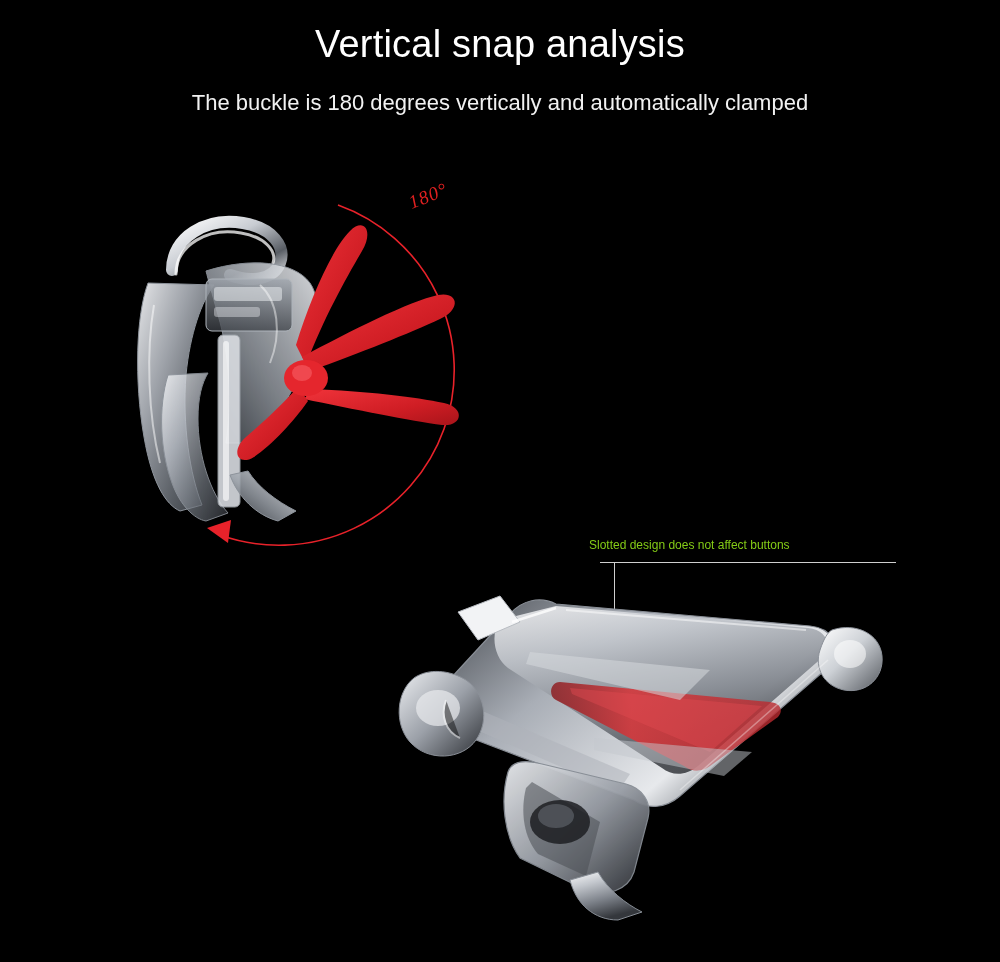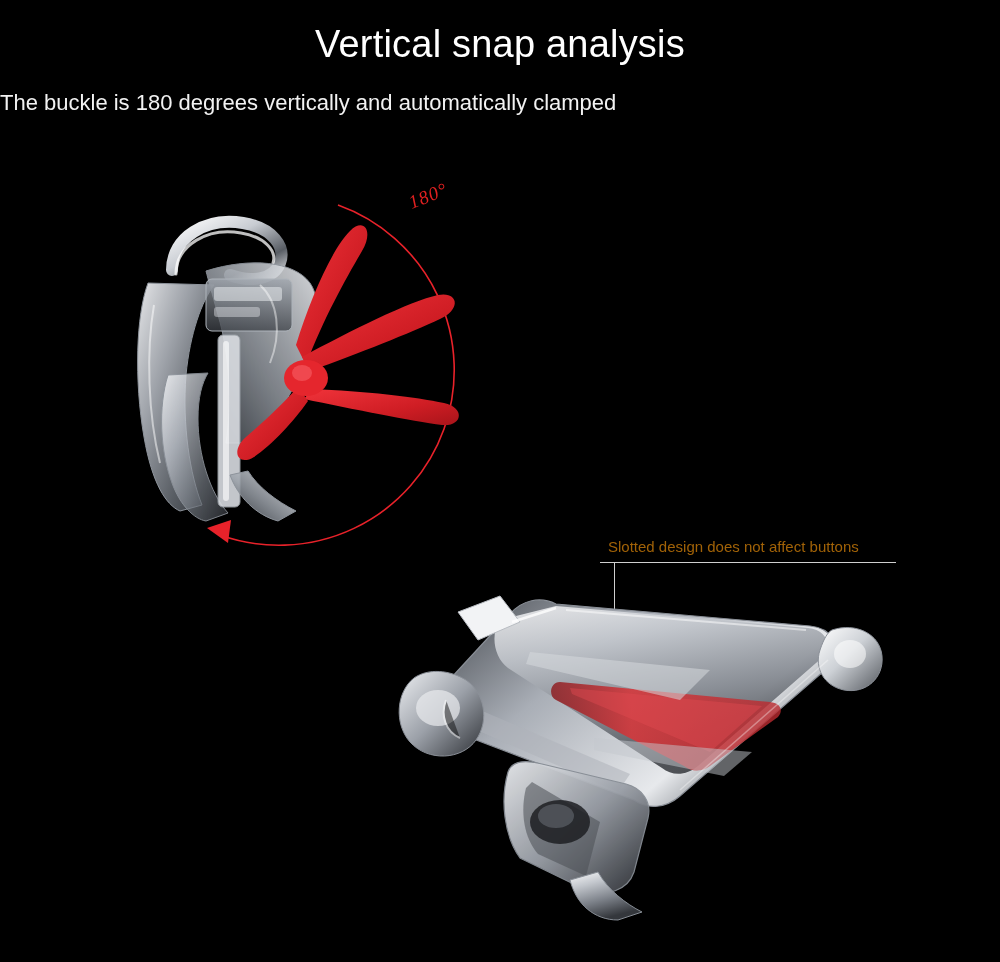--- a/index.html
+++ b/index.html
@@ -34,21 +34,21 @@
     font-weight: 400;
     letter-spacing: 0.2px;
     color: #ffffff;
     line-height: 1.2;
   }
   .subtitle {
     position: absolute;
     top: 88px;
     left: 0;
     width: 100%;
-    text-align: left;
+    text-align: center;
     font-size: 22px;
     font-weight: 400;
     line-height: 1.38;
     color: #f2f2f2;
   }
   .subtitle span { display: block; }
 
   
   .upper-fig {
     position: absolute;
@@ -81,24 +81,24 @@
   .lower-fig {
     position: absolute;
     left: 380px;
     top: 560px;
     width: 560px;
     height: 390px;
   }
 
   .callout {
     position: absolute;
-    left: 608px;
+    left: 589px;
     top: 538px;
-    font-size: 15px;
-    color: #a16207;
+    font-size: 12px;
+    color: #84cc16;
     white-space: nowrap;
   }
 
   .callout-line {
     position: absolute;
     left: 600px;
     top: 562px;
     width: 296px;
     height: 1px;
     background: #cfcfcf;

